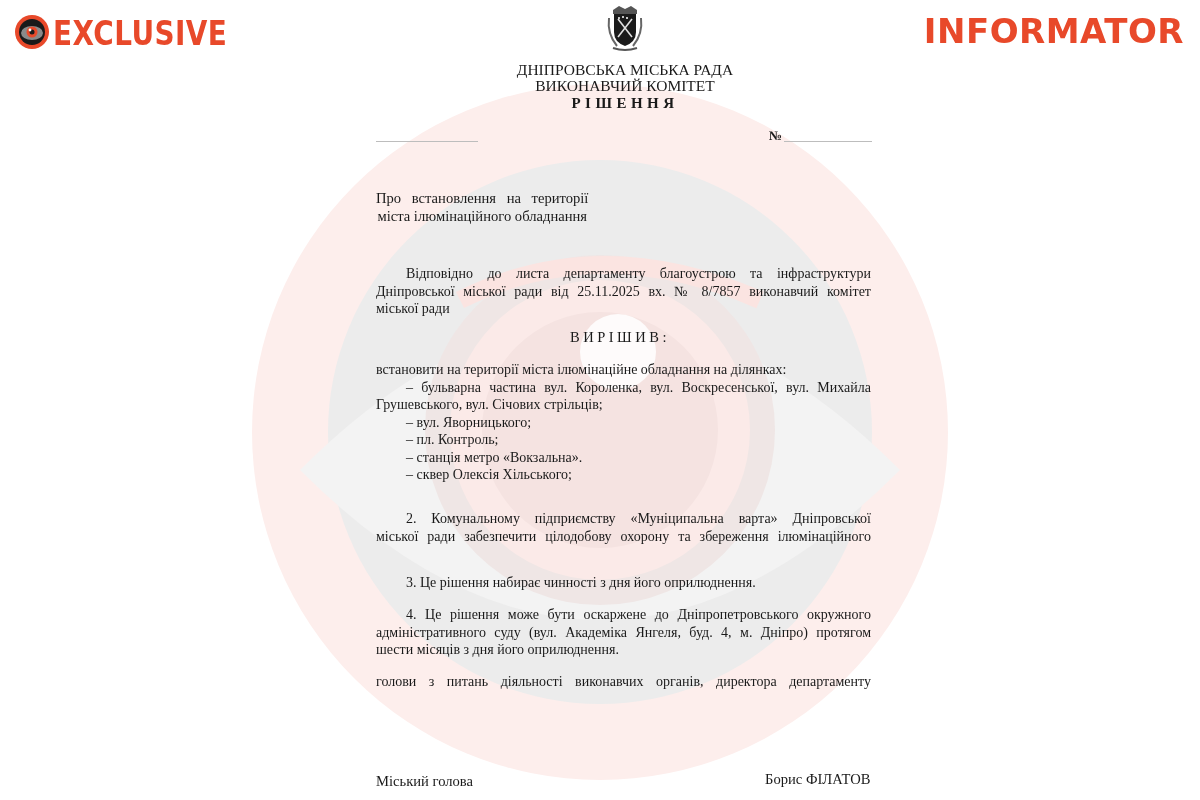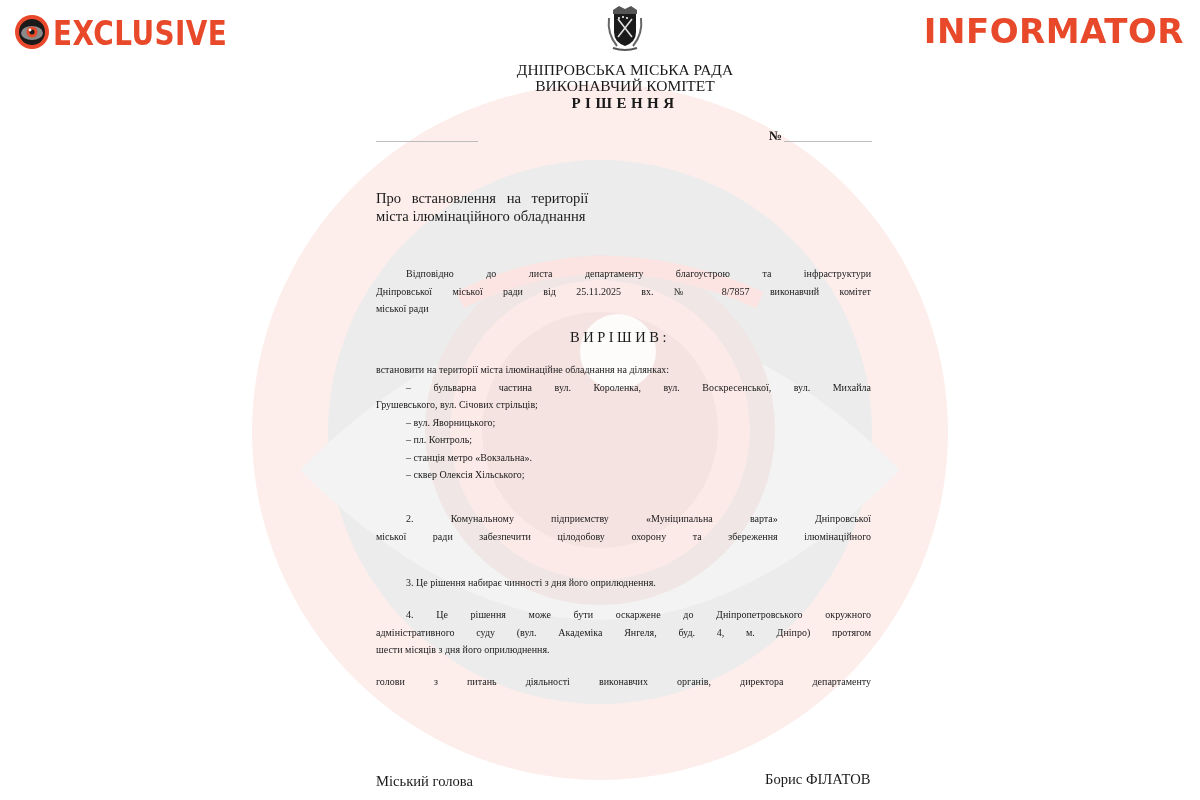--- a/index.html
+++ b/index.html
@@ -22,25 +22,25 @@
     .hdr { position: absolute; left: 0; width: 1250px; text-align: center; font-size: 15.5px; line-height: 15px; color: #1a1a1a; }
     .hdr1 { top: 62px; }
     .hdr2 { top: 78px; }
     .hdr3 { top: 96px; font-weight: bold; letter-spacing: 4.5px; font-size: 15px; }
 
     .line-left { position: absolute; left: 376px; top: 141px; width: 102px; border-top: 1px solid #bdbdbd; }
     .num-sign { position: absolute; left: 769px; top: 128px; font-size: 13px; font-weight: bold; }
     .line-right { position: absolute; left: 784px; top: 141px; width: 88px; border-top: 1px solid #bdbdbd; }
 
     .t { position: absolute; font-size: 14.6px; line-height: 17.5px; color: #1a1a1a; white-space: nowrap; }
-    .j { position: absolute; left: 376px; width: 495px; font-size: 10px; line-height: 17.5px; text-align: justify; text-align-last: justify; white-space: nowrap; }
+    .j { position: absolute; left: 376px; width: 495px; font-size: 14px; line-height: 17.5px; text-align: justify; text-align-last: justify; white-space: nowrap; }
     .j span { display: block; }
     .j .last { text-align-last: left; }
 
-    .subject { left: 376px; top: 190px; }
+    .subject { left: 376px; top: 190px; text-align: center; }
     .subject .l1 { word-spacing: 7px; }
 
     .verdict { left: 0; width: 1240px; text-align: center; top: 329px; letter-spacing: 3.5px; font-size: 14.5px; }
 
     .ind { padding-left: 30px; }
   </style>
 </head>
 <body>
 
 <svg class="wm" viewBox="0 0 1200 800" xmlns="http://www.w3.org/2000/svg">

